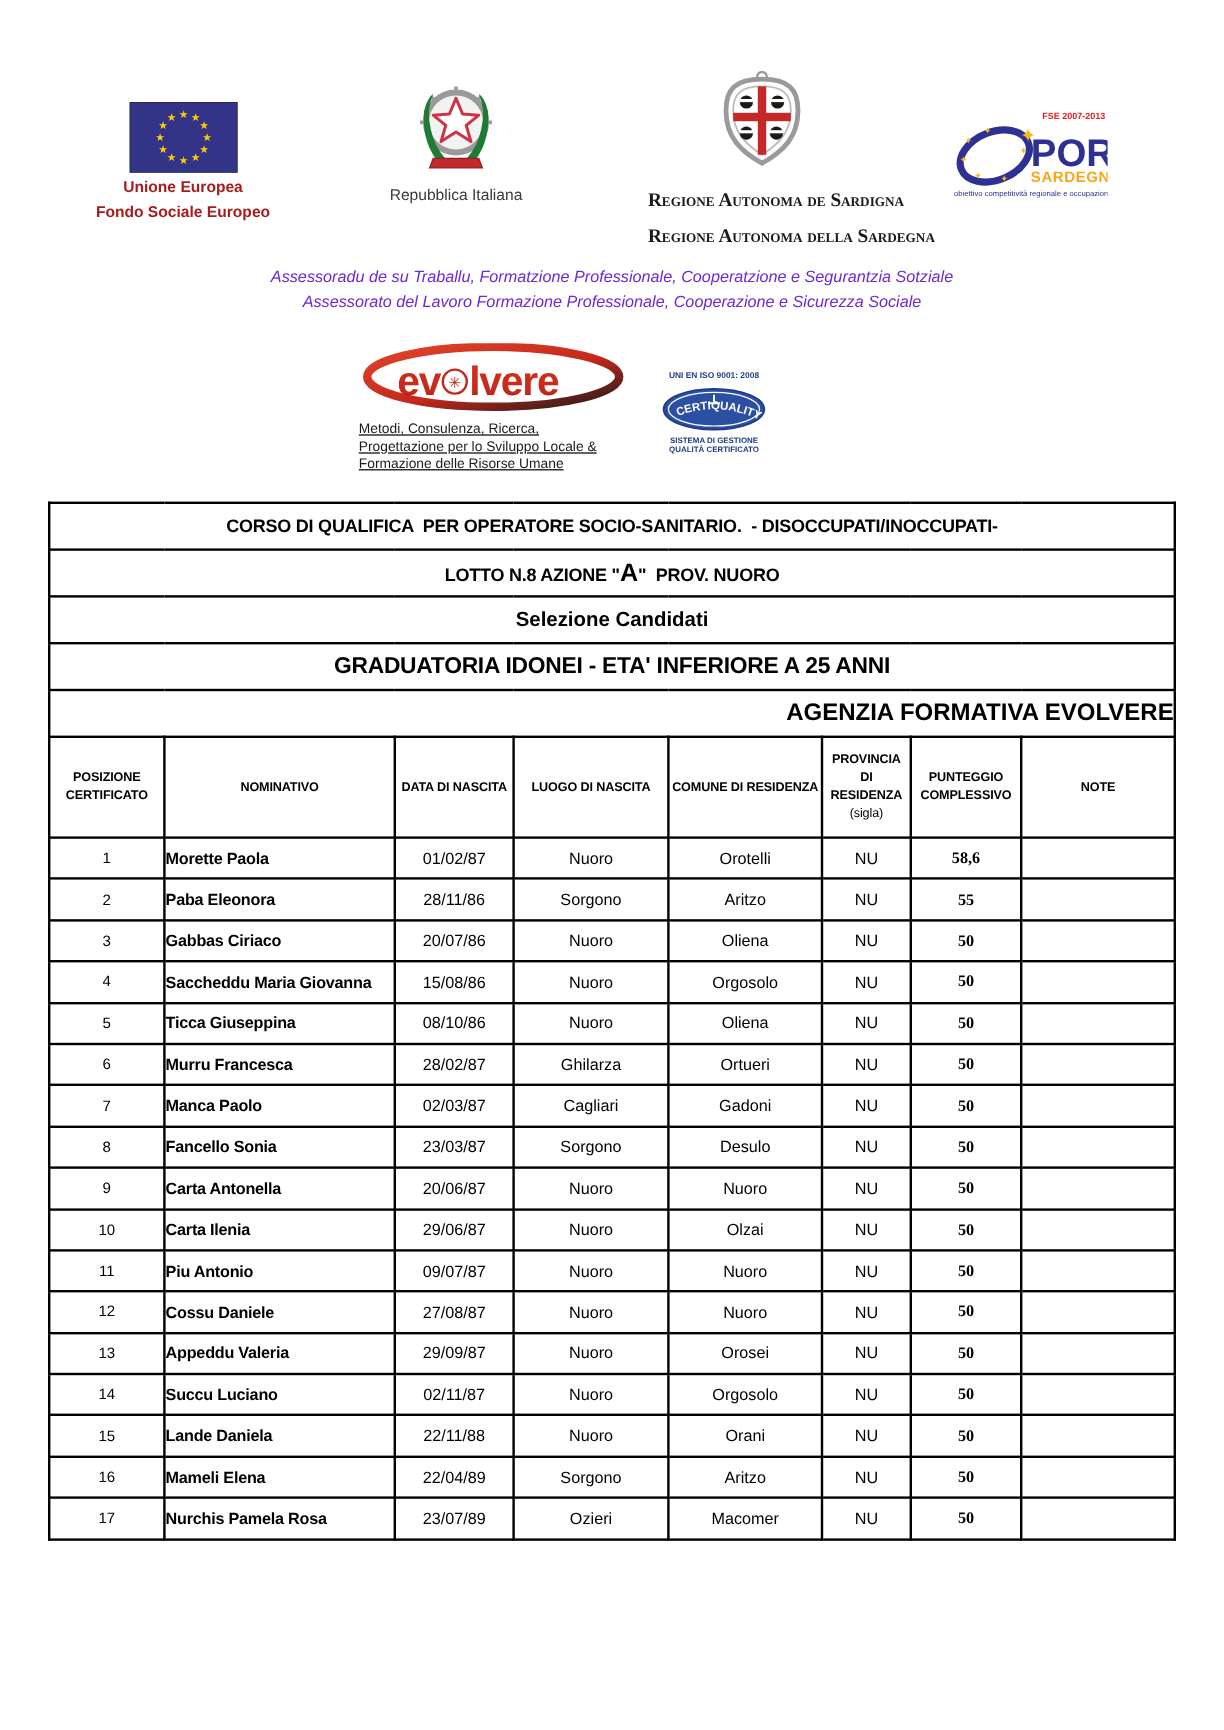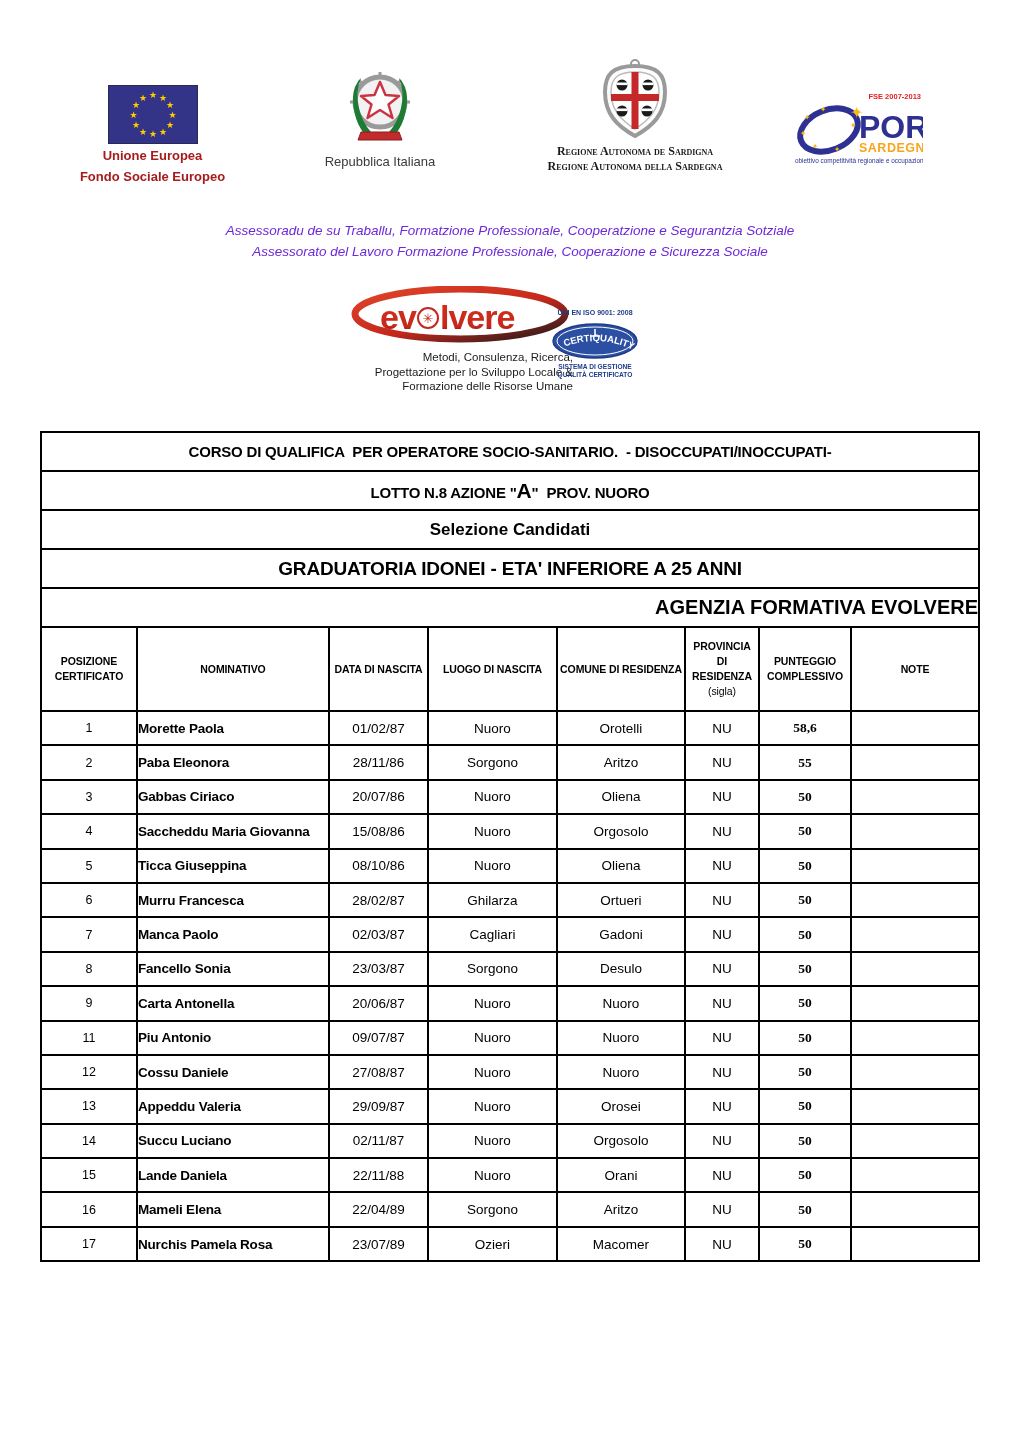--- a/index.html
+++ b/index.html
@@ -10,31 +10,31 @@
   }
   
   .logo { position:absolute; }
   .eu-block { left:60px; top:85px; width:185px; text-align:center; }
   .eu-flag { display:block; margin:0 auto; }
   .eu-line { font-weight:bold; font-size:13px; color:#A61C1C; line-height:18px; margin-top:3px; }
   .italy-block { left:310px; top:66px; width:140px; text-align:center; }
   .italy-label { font-size:13px; color:#3a3a3a; margin-top:4px; }
   .sard-block { left:540px; top:56px; width:190px; text-align:center; }
   .sard-line { font-family:"Liberation Serif", serif; font-variant:small-caps; font-weight:600;
-               font-size:12px; line-height:15px; color:#1a1a1a; white-space:nowrap; }
+               font-size:16px; line-height:15px; color:#1a1a1a; white-space:nowrap;margin-top:15px; }
   .por-block { left:793px; top:90px; width:130px; }
   
   .assessorato { position:absolute; left:0; top:220px; width:100%; text-align:center;
                  font-style:italic; font-size:13.5px; line-height:21px; color:#6d28d9; }
   
-  .evolvere-block { position:absolute; left:328px; top:286px; width:245px; text-align:right; }
+  .evolvere-block { position:absolute; left:299px; top:286px; width:245px; text-align:left;text-decoration:underline; }
   .evo-tag { font-size:11.5px; line-height:14.5px; color:#1c1c1c; }
   .certi-block { position:absolute; left:545px; top:305px; width:100px; text-align:center; }
   
-  table.doc { position:absolute; left:40px; top:431px; width:938px;
+  table.doc { position:absolute; left:40px; top:418px; width:938px;
               border-collapse:collapse; table-layout:fixed; }
   table.doc td, table.doc th { border:2px solid #000; overflow:hidden; }
   .trow { text-align:center; white-space:pre-wrap; font-weight:bold; }
   .t1 { height:39px; font-size:15px; letter-spacing:-0.2px; }
   .t2 { height:39px; font-size:15px; letter-spacing:-0.2px; }
   .t2 .biga { font-size:21px; font-weight:bold; }
   .t3 { height:39px; font-size:17px;border-radius:10px; }
   .t4 { height:39px; font-size:19px; letter-spacing:-0.2px; }
   .t5 { height:39px; font-size:20px;text-align:right; }
   th.col-h { font-size:10.5px; font-weight:bold; line-height:15px; height:84px;
@@ -323,20 +323,30 @@
           <td class="c-pos">9</td>
           <td class="c-nome">Carta Antonella</td>
           <td class="c-data">20/06/87</td>
           <td class="c-luogo">Nuoro</td>
           <td class="c-comune">Nuoro</td>
           <td class="c-prov">NU</td>
           <td class="c-punt">50</td>
           <td class="c-note"></td>
         </tr>
         <tr>
+          <td class="c-pos">10</td>
+          <td class="c-nome">Carta Ilenia</td>
+          <td class="c-data">29/06/87</td>
+          <td class="c-luogo">Nuoro</td>
+          <td class="c-comune">Olzai</td>
+          <td class="c-prov">NU</td>
+          <td class="c-punt">50</td>
+          <td class="c-note"></td>
+        </tr>
+        <tr>
           <td class="c-pos">11</td>
           <td class="c-nome">Piu Antonio</td>
           <td class="c-data">09/07/87</td>
           <td class="c-luogo">Nuoro</td>
           <td class="c-comune">Nuoro</td>
           <td class="c-prov">NU</td>
           <td class="c-punt">50</td>
           <td class="c-note"></td>
         </tr>
         <tr>

